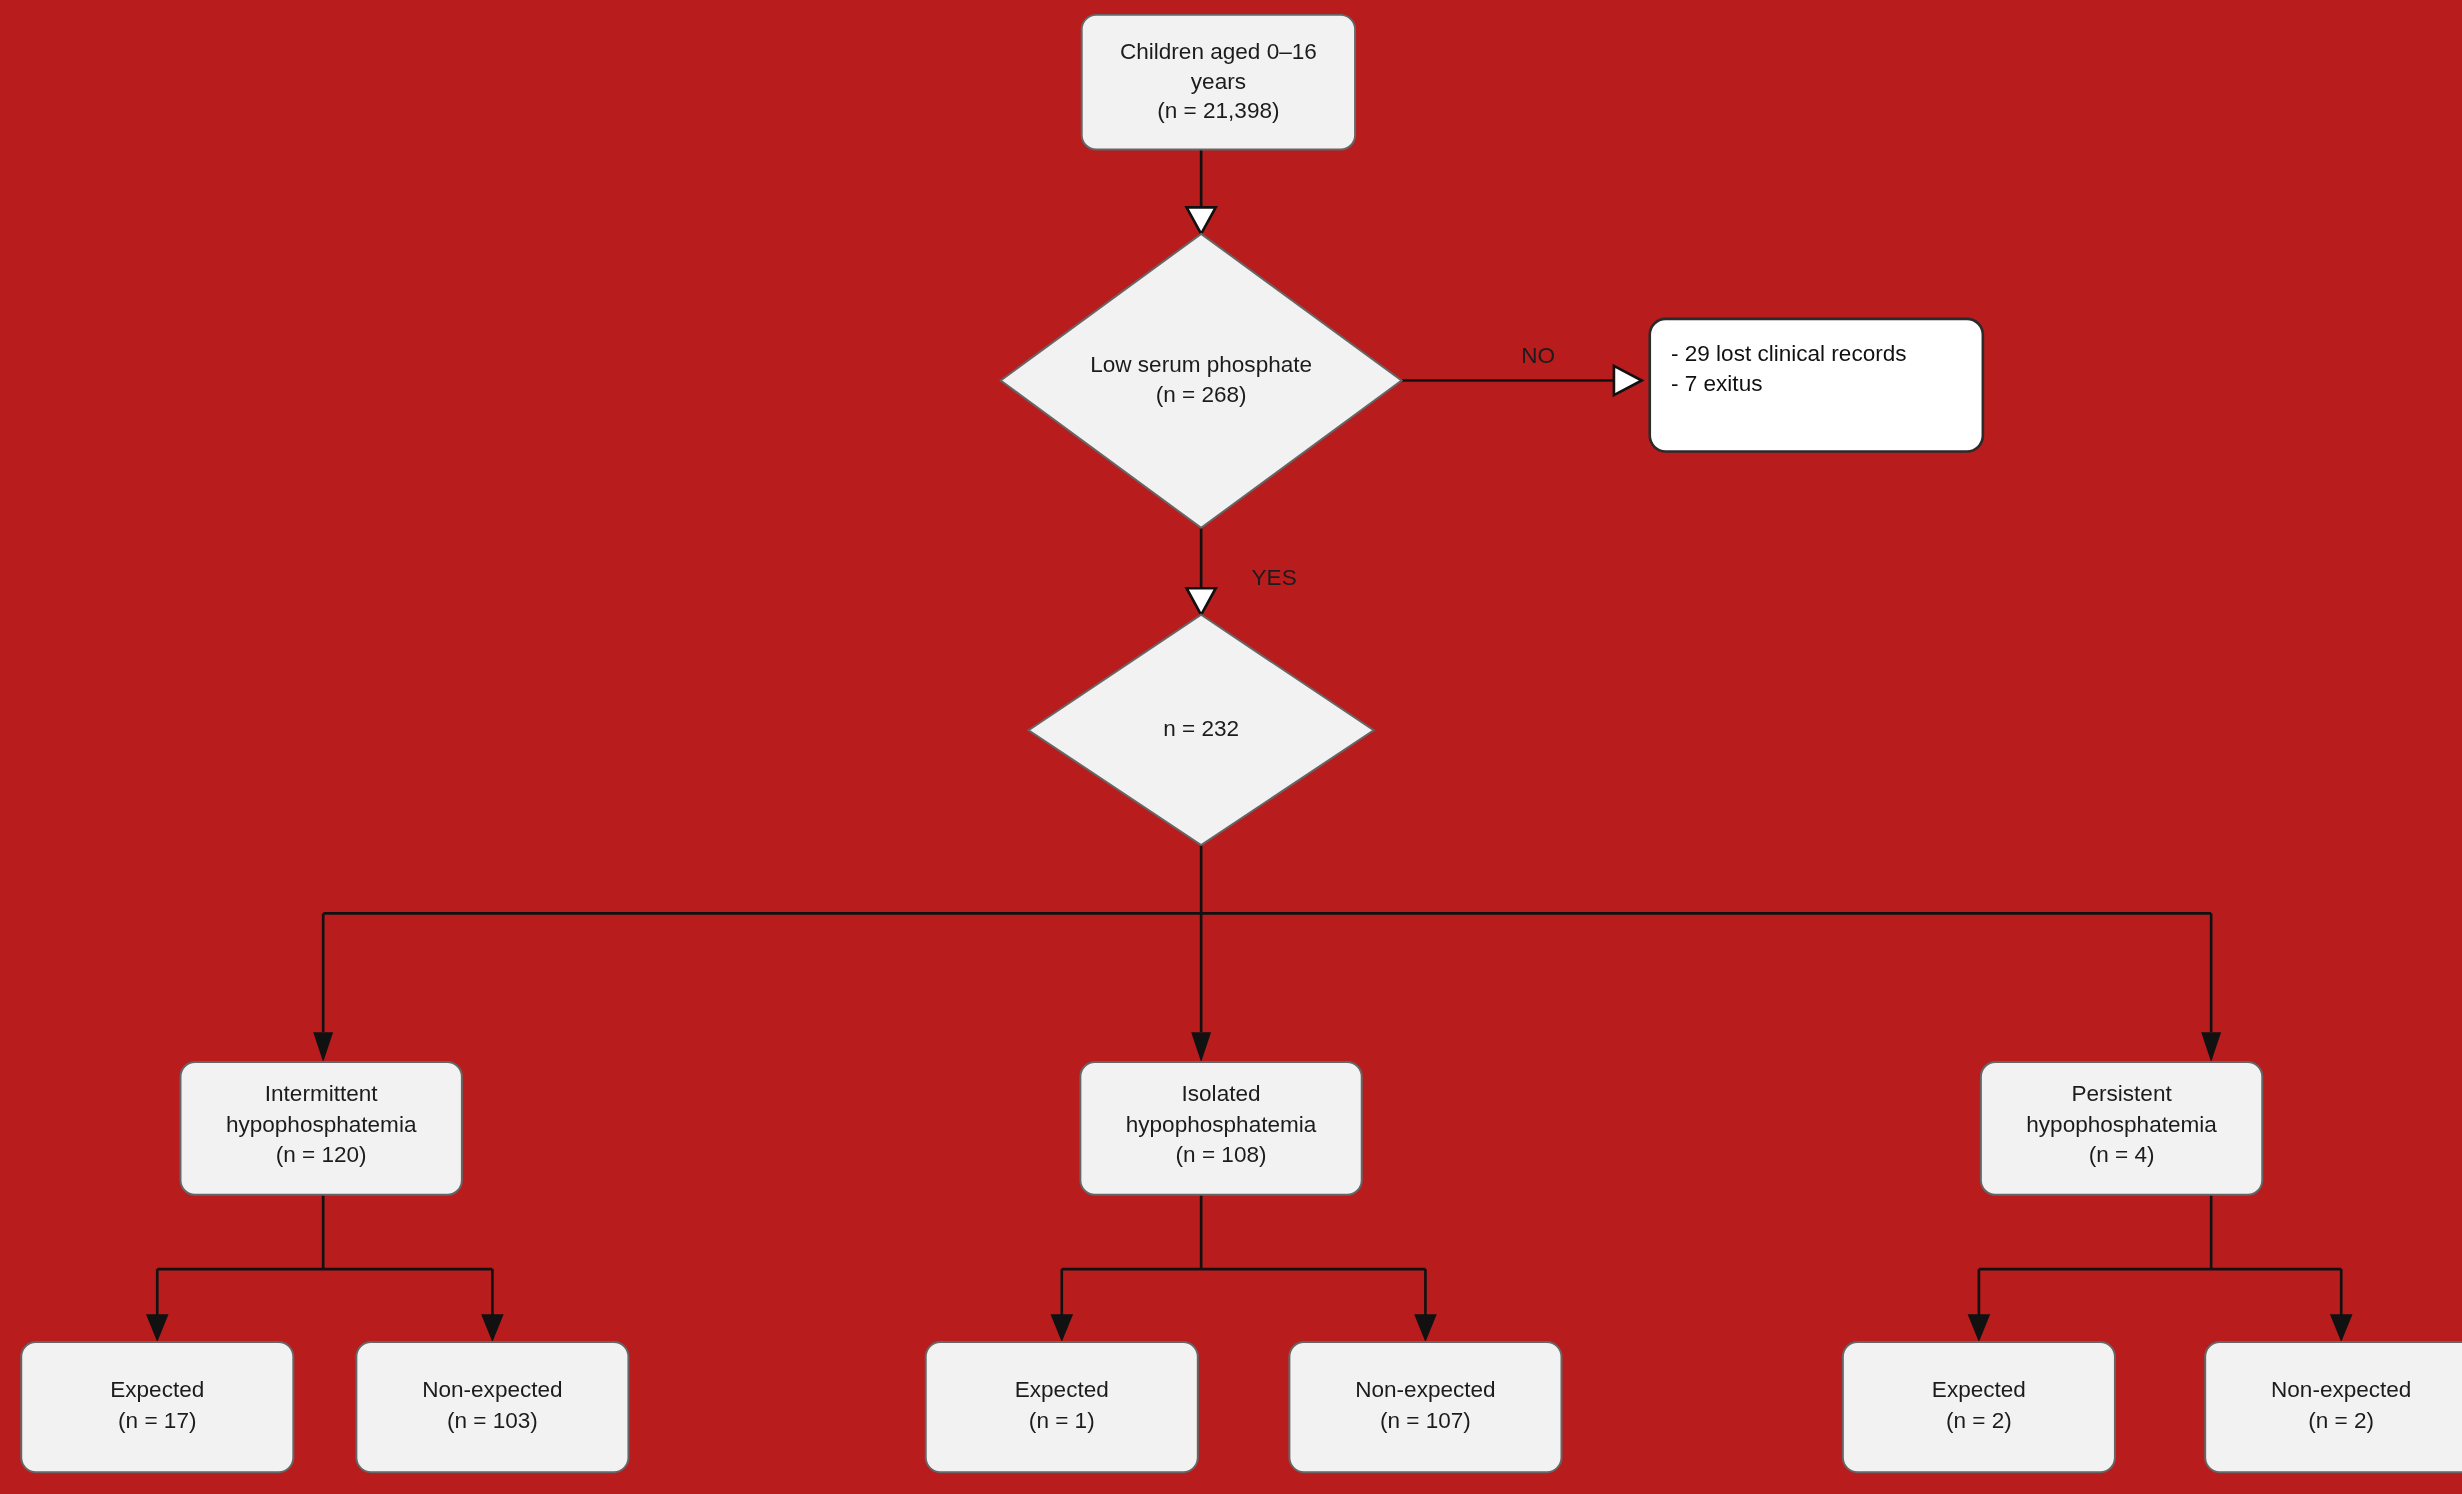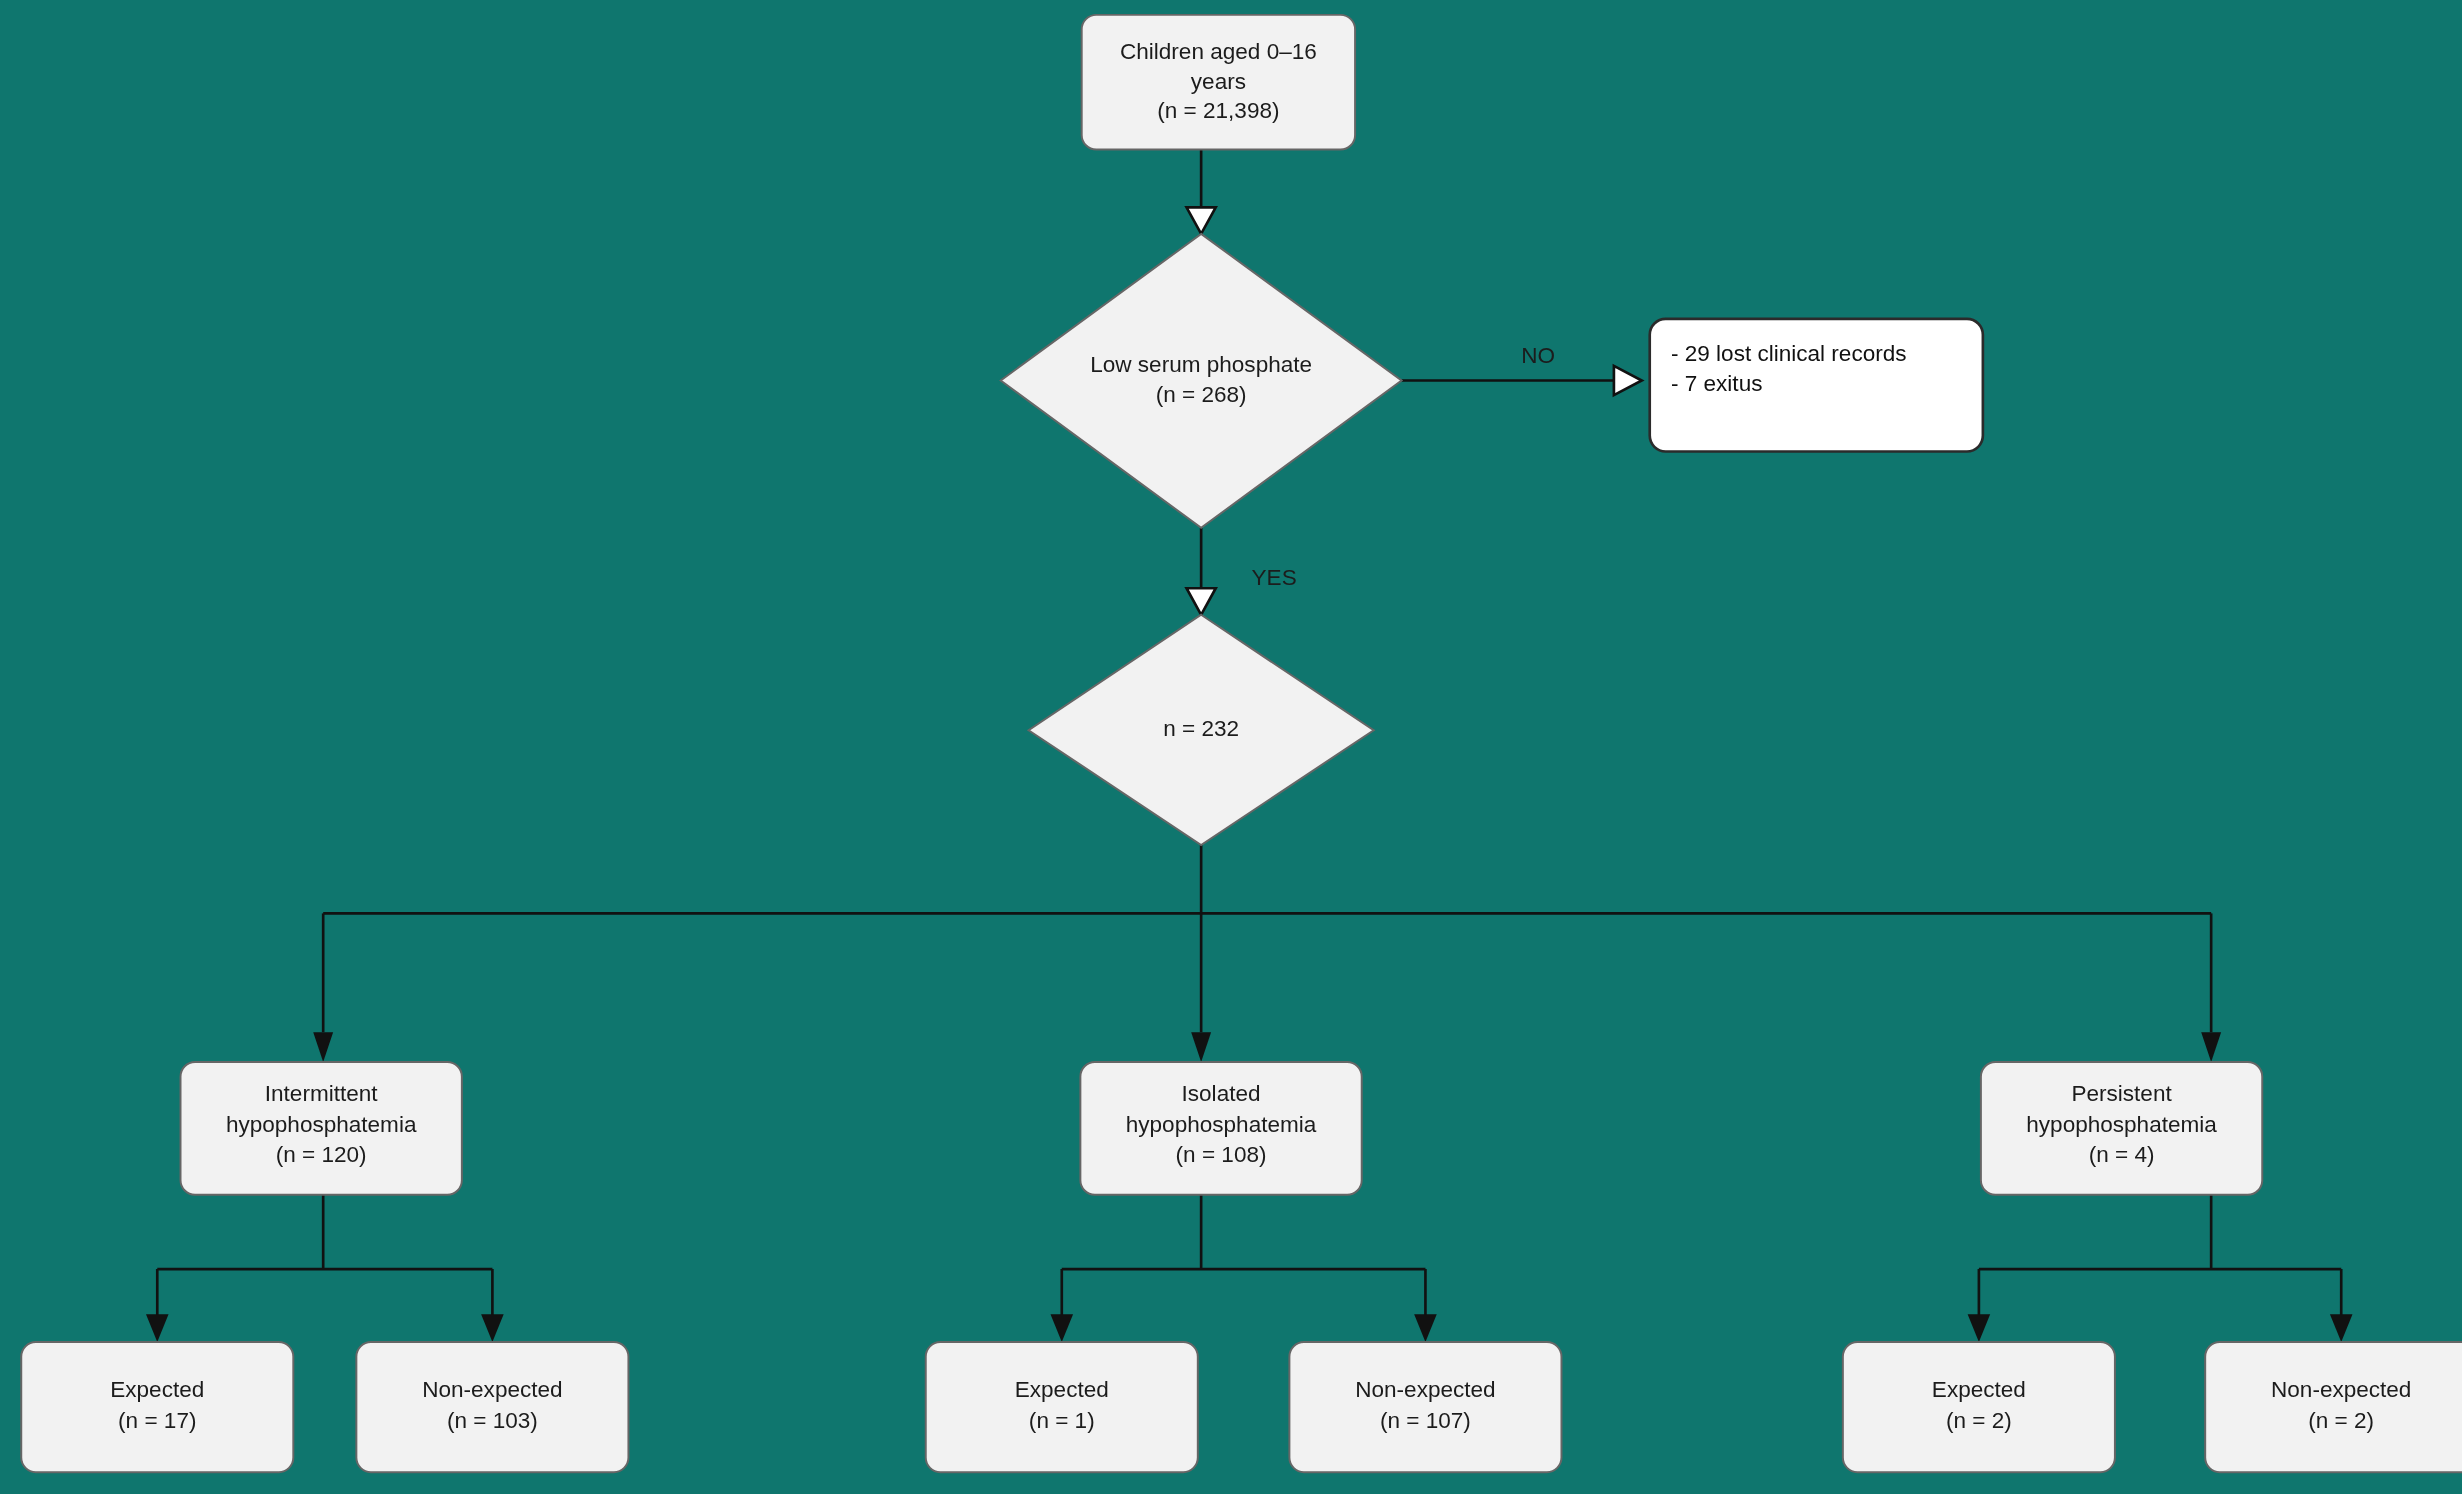--- a/index.html
+++ b/index.html
@@ -5,21 +5,21 @@
 <style>
   html, body {
     margin: 0;
     padding: 0;
     background: #ffffff;
   }
   #stage {
     position: relative;
     width: 2462px;
     height: 1495px;
-    background: #0f766e;
+    background: #b91c1c;
     overflow: hidden;
     font-family: "Liberation Sans", sans-serif;
   }
   #flow-svg {
     position: absolute;
     top: 0;
     left: 0;
     width: 2462px;
     height: 1495px;
   }

